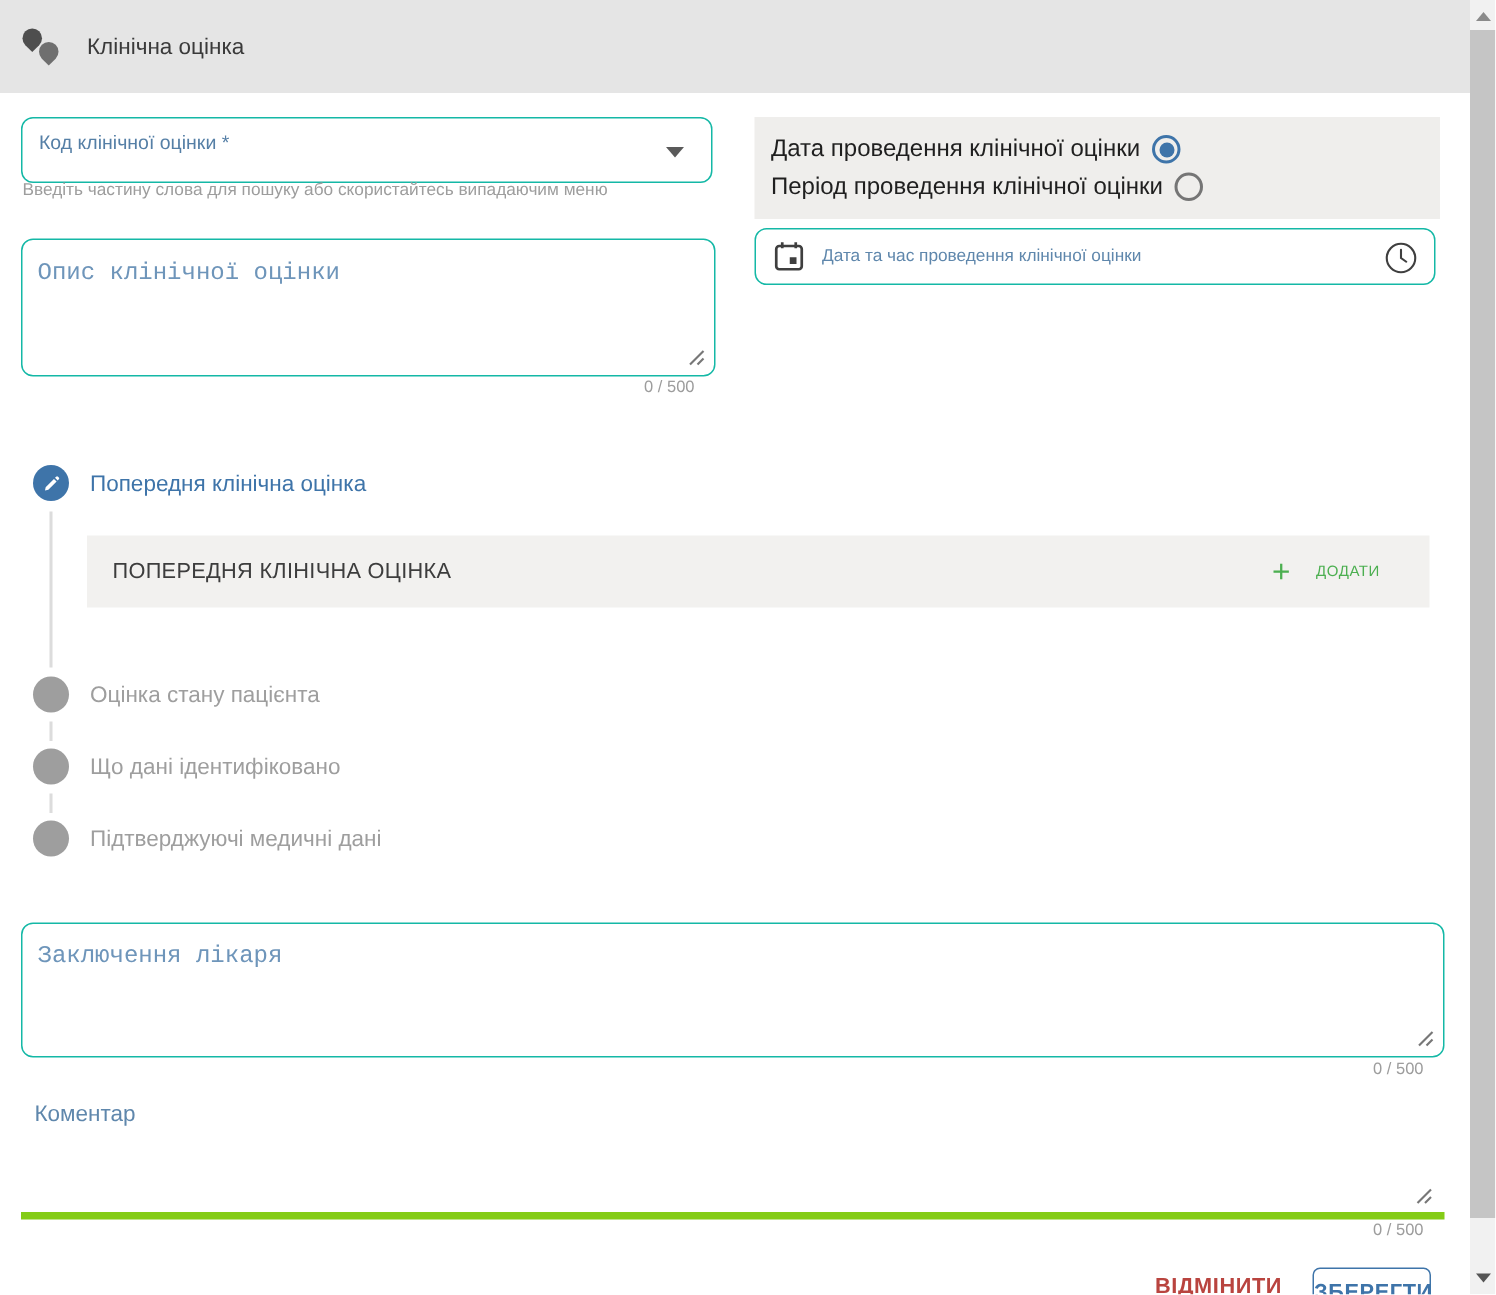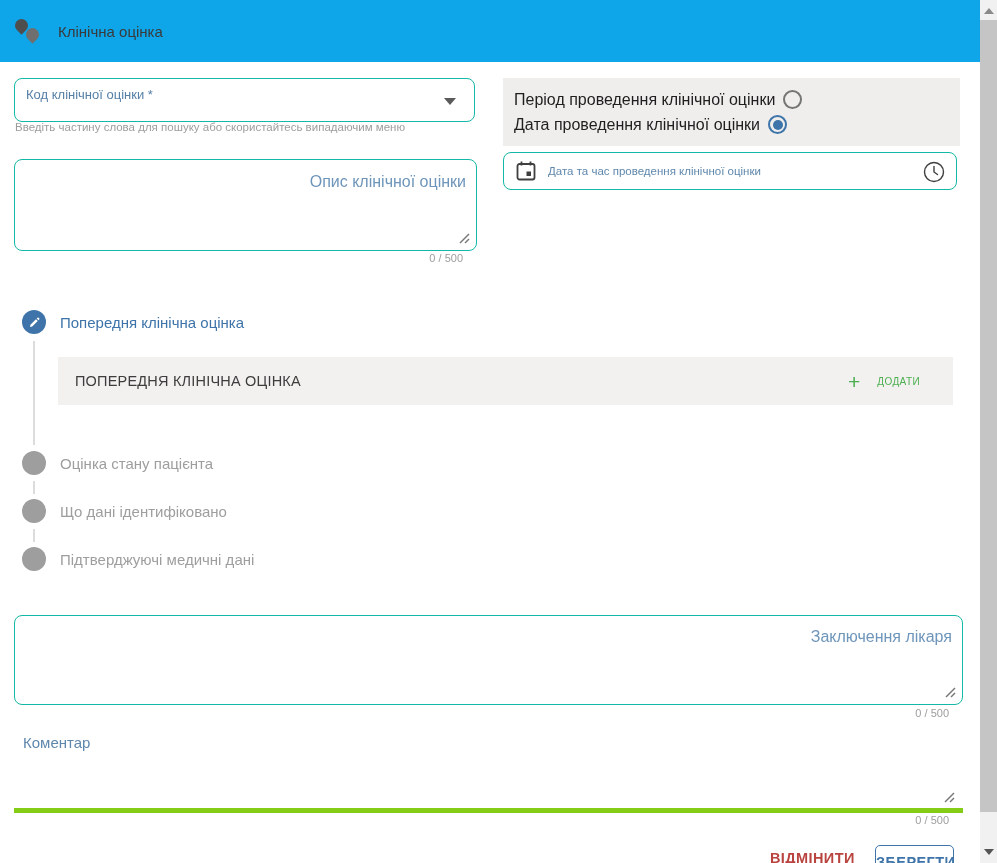--- a/index.html
+++ b/index.html
@@ -1,21 +1,21 @@
 <!DOCTYPE html>
 <html><head>
 <meta charset="utf-8">
 <style>
   * { margin:0; padding:0; box-sizing:border-box; }
   html,body { width:997px; height:863px; }
   body { font-family:"Liberation Sans","DejaVu Sans",sans-serif; background:#fff; }
   .page { position:relative; width:997px; height:863px; overflow:hidden; background:#fff; }
 
   
-  .header { position:absolute; left:0; top:0; width:980px; height:62px; background:#0ea5e9; display:flex; align-items:center; }
+  .header { position:absolute; left:0; top:0; width:980px; height:62px; background:#e5e5e5; display:flex; align-items:center; }
   .logo { position:relative; width:32px; height:30px; margin-left:14px; }
   .logo .q { position:absolute; width:13px; height:13px; border-radius:50% 50% 50% 0; transform:rotate(-45deg); }
   .logo .q1 { left:1px; top:3px; background:#4e4e4e; }
   .logo .q2 { left:12px; top:12px; background:#6f6f6f; }
   .app-title { margin-left:12px; font-size:15px; color:#3a3a3a; }
 
   
   .outline-box { position:absolute; border:1px solid #14b8a6; border-radius:8px; background:#fff; }
   .field-label-sm { font-size:13px; color:#557fa6; }
 
@@ -35,21 +35,21 @@
 
   
   .datetime-field { left:503px; top:152px; width:454px; height:38px; display:flex; align-items:center; }
   .dt-cal { margin-left:11px; flex:0 0 auto; }
   .dt-texts { margin-left:11px; line-height:1.1; }
   .dt-label { font-size:11.5px; color:#5f87ac; }
   .dt-value { font-size:16px; color:#26323a; }
   .dt-clock { position:absolute; right:10px; top:7px; }
 
   
-  textarea { resize:none; outline:none; border:none; background:transparent; font-family:Liberation Sans, sans-serif;text-align:right; }
+  textarea { resize:none; outline:none; border:none; background:transparent; font-family:Liberation Mono, monospace; }
   textarea::placeholder { color:#6e95ba; opacity:1; }
   .description-box { left:14px; top:159px; width:463px; height:92px; }
   .description-box textarea { width:100%; height:100%; padding:13px 10px; font-size:16px; }
   .resize-handle { position:absolute; right:6px; bottom:6px; width:11px; height:11px; pointer-events:none; }
   .counter { position:absolute; font-size:11px; color:#9d9d9d; }
   .counter-desc { left:14px; top:252px; width:449px; text-align:right; }
 
   
   .step-circle { position:absolute; left:22px; width:24px; height:24px; border-radius:50%; display:flex; align-items:center; justify-content:center; }
   .step-active { background:#3e74a9; }
@@ -103,26 +103,26 @@
   </div>
 
   <div class="outline-box code-select">
     <div class="lbl field-label-sm">Код клінічної оцінки *</div>
     <div class="chevron-down"></div>
   </div>
   <div class="helper-text">Введіть частину слова для пошуку або скористайтесь випадаючим меню</div>
 
   <div class="radio-panel">
     <div class="radio-row">
+      <span>Дата проведення клінічної оцінки</span>
+      <span class="radio-circle radio-on"></span>
+    </div>
+    <div class="radio-row">
       <span>Період проведення клінічної оцінки</span>
       <span class="radio-circle radio-off"></span>
-    </div>
-    <div class="radio-row">
-      <span>Дата проведення клінічної оцінки</span>
-      <span class="radio-circle radio-on"></span>
     </div>
   </div>
 
   <div class="outline-box datetime-field">
     <svg class="dt-cal" width="22" height="22" viewBox="0 0 22 22">
       <rect x="2.5" y="4" width="17" height="15.5" rx="2" fill="none" stroke="#3f3f3f" stroke-width="1.8"></rect>
       <line x1="6.5" y1="1.5" x2="6.5" y2="5.5" stroke="#3f3f3f" stroke-width="1.8"></line>
       <line x1="15.5" y1="1.5" x2="15.5" y2="5.5" stroke="#3f3f3f" stroke-width="1.8"></line>
       <rect x="11.5" y="11.5" width="4.5" height="4.5" fill="#3f3f3f"></rect>
     </svg>

